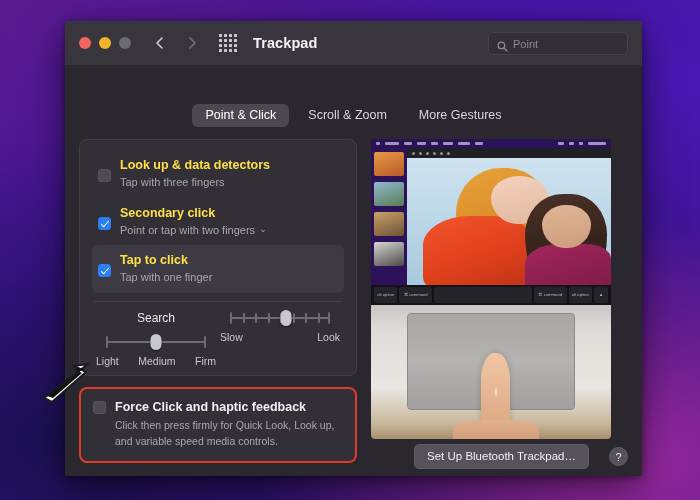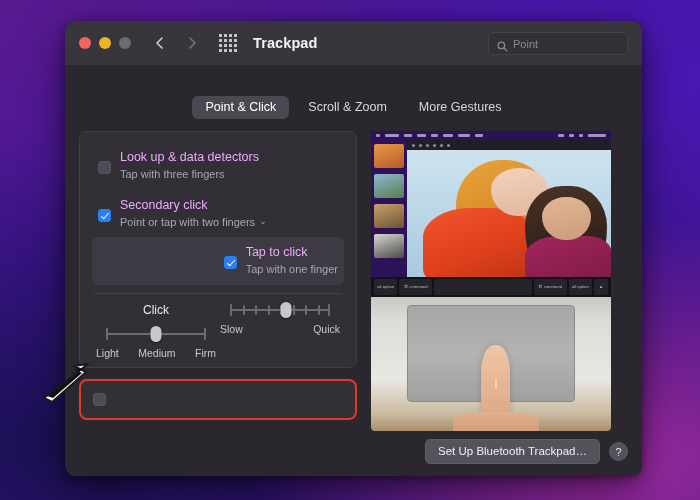--- a/index.html
+++ b/index.html
@@ -14,21 +14,21 @@
       radial-gradient(ellipse 520px 460px at 6% 88%, #1b1054 0%, rgba(27,16,84,0) 66%),
       linear-gradient(150deg, #5b1a8f 0%, #43159a 34%, #3a1480 58%, #2d1170 78%, #241060 100%);
     position: relative;
   }
 
   
   .window {
     position: absolute; left: 65px; top: 21px;
     width: 577px; height: 455px;
     background: #2a282e;
-    border-radius: 11px;
+    border-radius: 2px;
     box-shadow: 0 14px 40px rgba(0,0,0,.55), 0 2px 8px rgba(0,0,0,.4);
     overflow: hidden;
     display: flex; flex-direction: column;
   }
   .titlebar {
     height: 45px; flex: 0 0 45px;
     background: #38363c;
     display: flex; align-items: center;
     padding: 0 14px;
     position: relative;
@@ -57,21 +57,21 @@
     width: 140px; height: 23px;
     background: #322f37; border: 1px solid #45424b;
     border-radius: 5px;
     display: flex; align-items: center; gap: 5px;
     padding: 0 8px;
   }
   .searchbox .mag { width: 11px; height: 11px; flex: 0 0 11px; }
   .searchph { color: #8c8994; font-size: 11px; }
 
   
-  .wbody { flex: 1; background: #2a282e; position: relative; padding: 18px 14px; }
+  .wbody { flex: 1; background: #2a282e; position: relative; padding: 18px 14px; margin-top: 8px; }
 
   .tabs {
     display: flex; justify-content: center; gap: 6px;
     padding-top: 12px; padding-bottom: 12px;
   }
   .tab {
     font-size: 12.5px; color: #d9d7dd;
     padding: 4px 13px 5px; border-radius: 6px;
     white-space: nowrap;
   }
@@ -87,35 +87,35 @@
     border: 1px solid #413e47;
     border-radius: 8px;
     padding: 10px 12px 12px;
   }
   .panel.opts { padding-bottom: 6px; }
 
   .optrow {
     display: flex; gap: 9px; padding: 6px 6px 7px;
     border-radius: 6px; align-items: flex-start;
   }
-  .optrow.sel { background: #3d3a44; justify-content: flex-end; }
+  .optrow.sel { background: #3d3a44; }
 
   .cbox {
     width: 13px; height: 13px; flex: 0 0 13px;
     border-radius: 3px; margin-top: 13px;
     position: relative;
   }
   .cbox.off { background: #4e4b55; border: 1px solid #57545f; }
   .cbox.on  { background: #2b7ff0; border: 1px solid #2b7ff0; }
   .cbox.on::after {
     content:""; position:absolute; left:4px; top:1px;
     width:3px; height:7px; border:solid #fff; border-width: 0 1.7px 1.7px 0;
     transform: rotate(42deg);
   }
-  .optlabel { color: #f0abfc; font-size: 12.5px; font-weight: normal; line-height: 1.45; }
+  .optlabel { color: #fde047; font-size: 12.5px; font-weight: bold; line-height: 1.45; }
   .optsub { color: #a9a6b0; font-size: 11px; line-height: 1.5; display:flex; align-items:center; gap:4px; }
   .caret { color:#a9a6b0; font-size: 9px; }
 
   .divider { height: 1px; background: #454250; margin: 8px 2px 0; }
 
   .sliders { display: flex; padding: 9px 2px 2px; }
   .sgroup { flex: 1; text-align: center; }
   .stitle { color: #e9e7ec; font-size: 12px; margin-bottom: 10px; }
   .strack { position: relative; height: 14px; margin: 0 12px; }
   .sline { position:absolute; left:0; right:0; top:6px; height: 2px; background:#6e6b77; border-radius:1px; }
@@ -214,21 +214,21 @@
     background: linear-gradient(180deg,#f0c6a4 0%, #e0ac8a 70%, #cf9a78 100%);
     border-radius: 46% 46% 20% 20% / 30% 30% 12% 12%;
     box-shadow: 0 0 6px rgba(0,0,0,.18);
   }
   .nail { position:absolute; left:50%; top:38%; transform:translateX(-50%);
     width:7%; height:9%; background:#f6ddc9; border-radius:50% 50% 40% 40%; }
   .knuckles { position:absolute; left:34%; bottom:-2%; width:36%; height:16%;
     background: linear-gradient(180deg,#e3b08d,#d09b79); border-radius:40% 40% 10% 10%; }
 
   
-  .footer { position:absolute; right: 14px; bottom: 12px; display:flex; align-items:center; gap: 9px; }
+  .footer { position:absolute; right: 14px; bottom: 12px; display:flex; align-items:center; gap: 20px; }
   .btn {
     background:#55525c; color:#f1f0f3; font-size:11.5px;
     padding: 5px 12px 6px; border-radius: 5px; white-space:nowrap;
     border: 1px solid #5f5c67;
   }
   .helpbtn {
     width: 19px; height: 19px; border-radius:50%;
     background:#55525c; border:1px solid #5f5c67;
     color:#e6e4ea; font-size:11px;
     display:flex; align-items:center; justify-content:center;
@@ -337,21 +337,21 @@
                 <span>Tap with one finger</span>
               </div>
             </span>
           </div>
 
           <div class="divider"></div>
 
           <div class="sliders">
 
             <div class="sgroup">
-              <div class="stitle">Click</div>
+              <div class="stitle">Search</div>
               <div class="strack">
                 <div class="sline"></div>
                 <div class="send l"></div>
                 <div class="send r"></div>
                 <div class="sknob" style="left:50%"></div>
               </div>
               <div class="slabels three">
                 <span>Light</span>
                 <span>Medium</span>
                 <span>Firm</span>
@@ -367,29 +367,33 @@
                 <div class="stick" style="left:25%"></div>
                 <div class="stick" style="left:37.5%"></div>
                 <div class="stick" style="left:50%"></div>
                 <div class="stick" style="left:62.5%"></div>
                 <div class="stick" style="left:75%"></div>
                 <div class="stick" style="left:87.5%"></div>
                 <div class="sknob" style="left:56%"></div>
               </div>
               <div class="slabels">
                 <span>Slow</span>
-                <span>Quick</span>
+                <span>Look</span>
               </div>
             </div>
 
           </div>
         </div>
 
         <div class="forcepanel">
           <span class="cbox off"></span>
+          <span class="forcetxt">
+            <div class="ftitle">Force Click and haptic feedback</div>
+            <div class="fsub">Click then press firmly for Quick Look, Look up, and variable speed media controls.</div>
+          </span>
         </div>
       </div>
 
       <div class="preview">
 
         <div class="macscreen">
           <div class="menubar">
             <i style="width:4px"></i>
               <i style="width:14px"></i>
               <i style="width:8px"></i>

